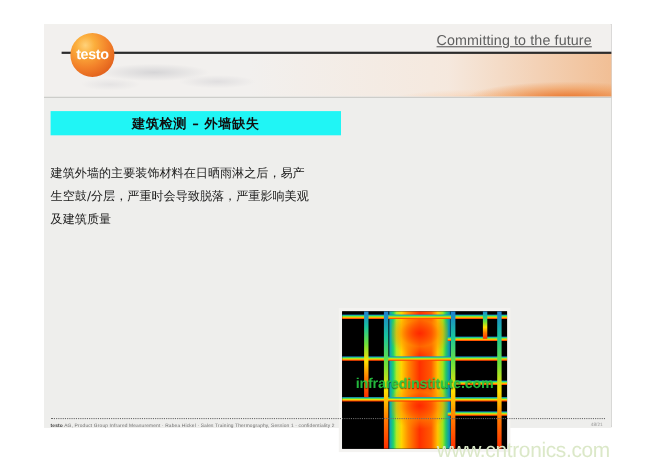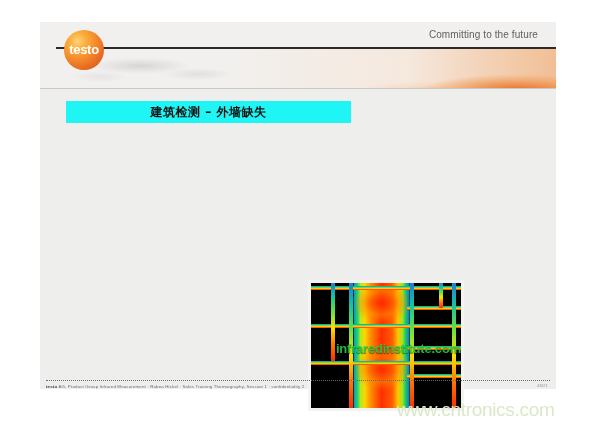--- a/index.html
+++ b/index.html
@@ -92,41 +92,42 @@
     color: #ffffff;
     font-size: 13px;
     font-weight: bold;
     letter-spacing: -0.3px;
     font-family: "Liberation Sans", sans-serif;
   }
   #tagline {
     position: absolute;
     right: 18px;
     top: 7px;
-    font-size: 10px;
+    font-size: 13px;
     color: #5f5f5f;
     letter-spacing: 0.1px;
+    text-decoration: underline;
   }
 
   
   #body-area {
     position: absolute;
     left: 0;
     top: 66px;
     width: 516px;
     height: 300px;
     background: #eeeeec;
     border-top: 1px solid #c9c9c7;
   }
 
   #title-box {
     position: absolute;
-    left: 26px;
+    left: 6px;
     top: 12px;
-    width: 285px;
+    width: 264px;
     height: 22px;
     background: #20f5f5;
     display: flex;
     align-items: center;
     justify-content: center;
     text-align: right;
   }
   #title-text {
     font-family: "DejaVu Sans", sans-serif;
     font-size: 12px;
@@ -192,21 +193,21 @@
   .th-hot {
     position: absolute;
     background:
       radial-gradient(ellipse 60% 40% at 50% 30%, rgba(255,40,0,0.95), rgba(255,140,0,0.55) 60%, rgba(255,220,0,0) 100%);
   }
   #thermal-watermark {
     position: absolute;
     left: 0;
     top: 46%;
     width: 100%;
-    text-align: right;
+    text-align: center;
     font-family: "Liberation Sans", sans-serif;
     font-size: 13px;
     font-weight: bold;
     color: rgba(40,210,70,0.88);
     text-shadow: 0 1px 1px rgba(0,0,0,0.5);
     letter-spacing: -0.2px;
   }
 
   
   #footer-divider {
@@ -262,20 +263,25 @@
 
     <div id="tagline">Committing to the future</div>
   </div>
 
   <div id="body-area">
 
     <div id="title-box">
       <span id="title-text">建筑检测 – 外墙缺失</span>
     </div>
 
+    <div id="paragraph">
+      <span class="ln">建筑外墙的主要装饰材料在日晒雨淋之后，易产</span>
+      <span class="ln">生空鼓/分层，严重时会导致脱落，严重影响美观</span>
+      <span class="ln">及建筑质量</span>
+    </div>
 
     <div id="thermal-figure">
       <div id="thermal-image">
         <div class="th-bg"></div>
 
         <div class="th-panel" style="left:3%;top:6%;width:22%;height:28%;"></div>
         <div class="th-panel" style="left:28%;top:6%;width:0%;height:0%;"></div>
         <div class="th-panel" style="left:3%;top:38%;width:22%;height:22%;"></div>
         <div class="th-panel" style="left:3%;top:66%;width:24%;height:30%;"></div>
         <div class="th-panel" style="left:68%;top:4%;width:30%;height:14%;"></div>

